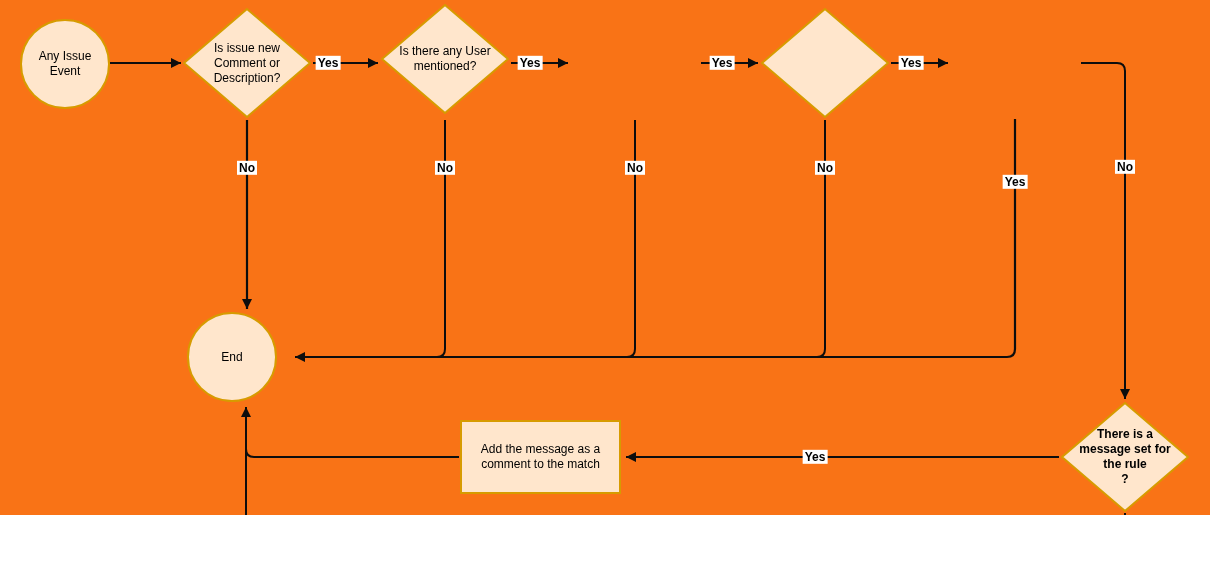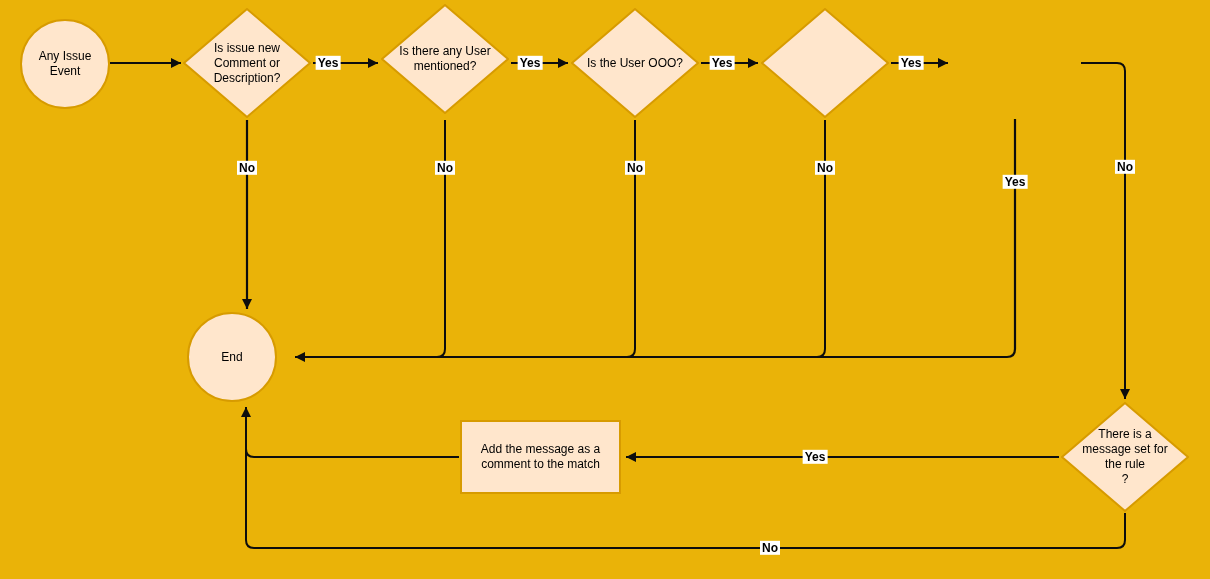--- a/index.html
+++ b/index.html
@@ -1,17 +1,17 @@
 <!DOCTYPE html>
 <html style="--node-fill: #ffe6cc; --node-stroke: #d79b00; --edge-color: #0d0d0d;"><head>
 <meta charset="utf-8">
 <style>
   html,body { margin:0; padding:0; background:#fff; }
   .canvas {
-    position:relative; width:1210px; height:579px; background:#eab308;
+    position:relative; width:1210px; height:515px; background:#f97316;
     font-family:"Liberation Sans", sans-serif; font-size:12px; color:#000;
     overflow:hidden;
   }
   svg.wires { position:absolute; left:0; top:0; width:1210px; height:579px; }
   .edge { stroke:var(--edge-color,#000); stroke-width:2.2; fill:none; }
   .edge.thin { stroke-width:2; }
   .arrowhead { fill:var(--edge-color,#000); }
 
   .node {
     position:absolute; display:flex; align-items:center; justify-content:center;
@@ -98,35 +98,29 @@
     <div class="node-label w112">Is issue new Comment or Description?</div>
   </div>
 
   <div class="node diamond" style="left:381px; top:4px; width:128px; height:110px;">
     <svg viewBox="0 0 128 110">
       <polygon class="diamond-shape" points="64,1 127,55 64,109 1,55"></polygon>
     </svg>
     <div class="node-label w112">Is there any User mentioned?</div>
   </div>
 
-  <div class="node diamond" style="left:571px; top:8px; width:128px; height:110px;">
-    <svg viewBox="0 0 128 110">
-      <polygon class="diamond-shape" points="64,1 127,55 64,109 1,55"></polygon>
-    </svg>
-    <div class="node-label w112">Is the User OOO?</div>
-  </div>
 
   <div class="node diamond" style="left:761px; top:8px; width:128px; height:110px;">
     <svg viewBox="0 0 128 110">
       <polygon class="diamond-shape" points="64,1 127,55 64,109 1,55"></polygon>
     </svg>
   </div>
 
 
-  <div class="node diamond" style="left:1061px; top:402px; width:128px; height:110px;">
+  <div class="node diamond" style="left:1061px; top:402px; width:128px; height:110px;font-weight:bold;">
     <svg viewBox="0 0 128 110">
       <polygon class="diamond-shape" points="64,1 127,55 64,109 1,55"></polygon>
     </svg>
     <div class="node-label w98 pre">There is a message set for the rule
 ?</div>
   </div>
 
   <div class="node rect-node" style="left:460px; top:420px; width:161px; height:74px;">
     <div class="node-label w140">Add the message as a comment to the match</div>
   </div>

